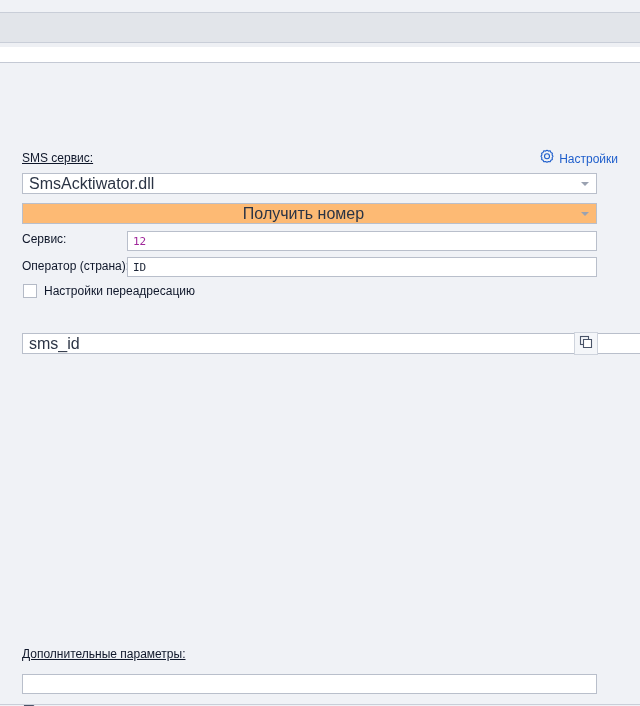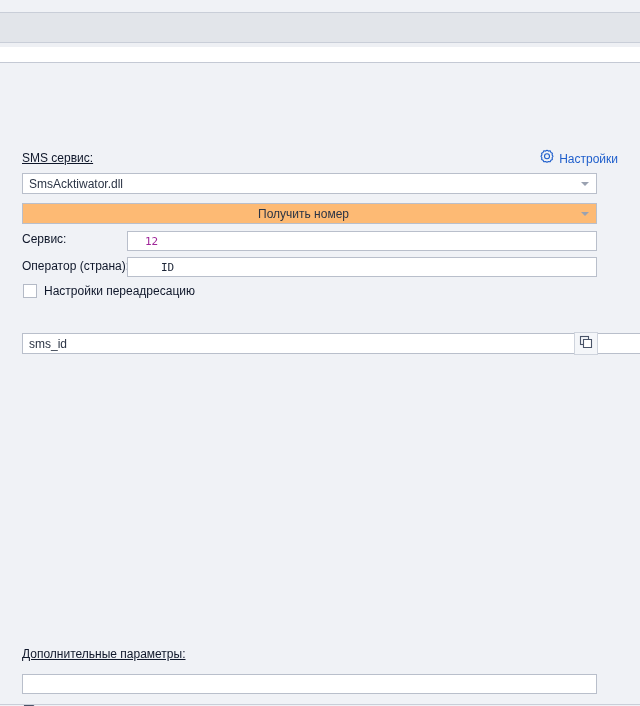--- a/index.html
+++ b/index.html
@@ -72,21 +72,21 @@
   
   .combo {
     position: relative;
     box-sizing: border-box;
     height: 21px;
     border: 1px solid #b9bfcb;
     background: #ffffff;
     display: flex;
     align-items: center;
     padding: 0 18px 0 6px;
-    font-size: 12px;
+    font-size: 16px;
     color: #2b3445;
   }
   .combo.grey {
     background: #fdba74;
     justify-content: center;
   }
   .combo .arrow {
     position: absolute;
     right: 7px;
     top: 50%;
@@ -104,31 +104,30 @@
   }
 
   
   .textinput {
     box-sizing: border-box;
     height: 20px;
     border: 1px solid #b9bfcb;
     background: #ffffff;
     display: flex;
     align-items: center;
-    padding: 0 17px;
+    padding: 0 5px;
     font-family: "DejaVu Sans Mono", monospace;
     font-size: 11px;
     color: #1b2436;
   }
   .textinput .val-magenta {
     color: #a0279a;
   }
   .textinput .val-dark {
     color: #1b2436;
-    margin-left: 16px;
   }
 
   
   .checkbox-box {
     width: 14px;
     height: 14px;
     box-sizing: border-box;
     border: 1px solid #b4bac6;
     background: #ffffff;
     margin-right: 7px;

